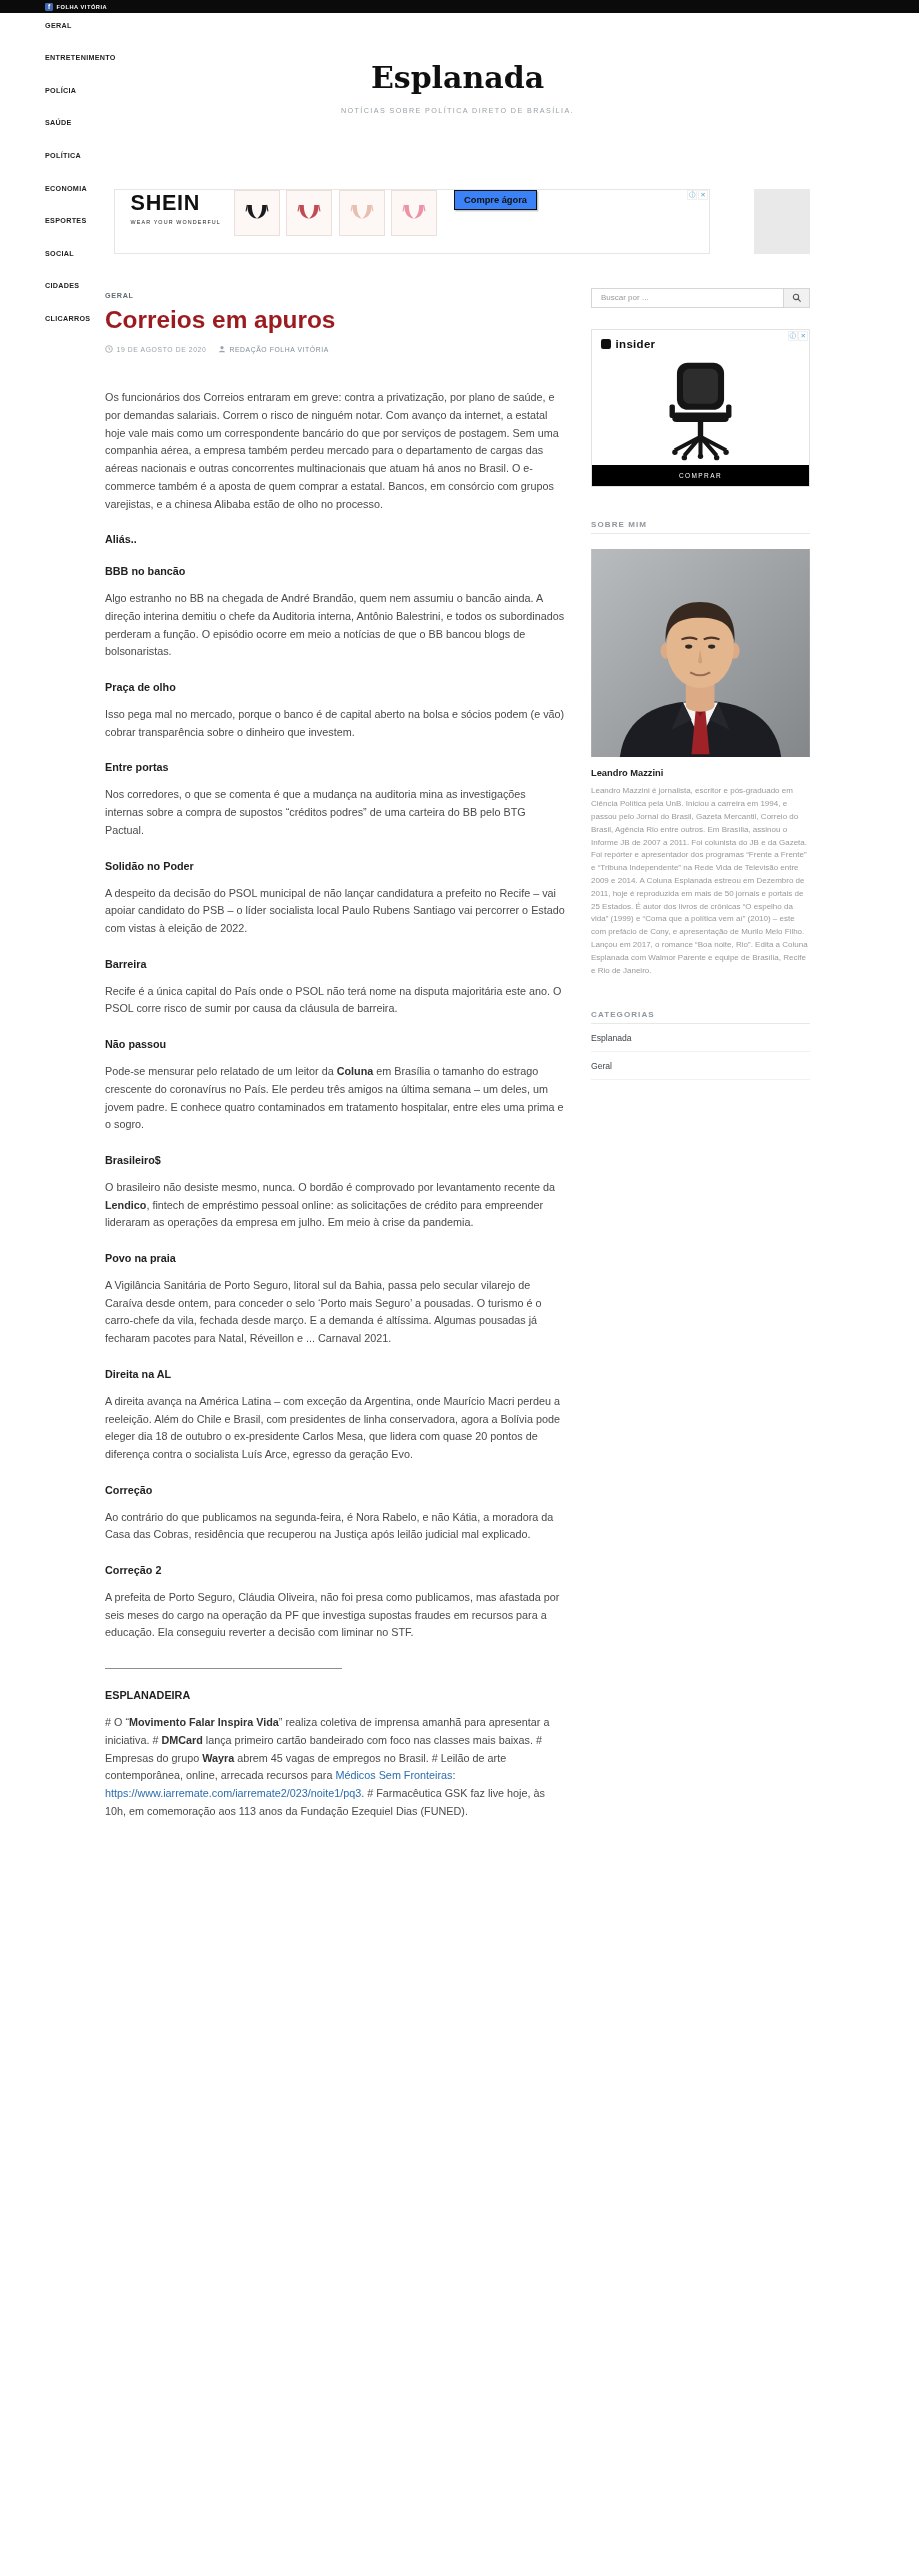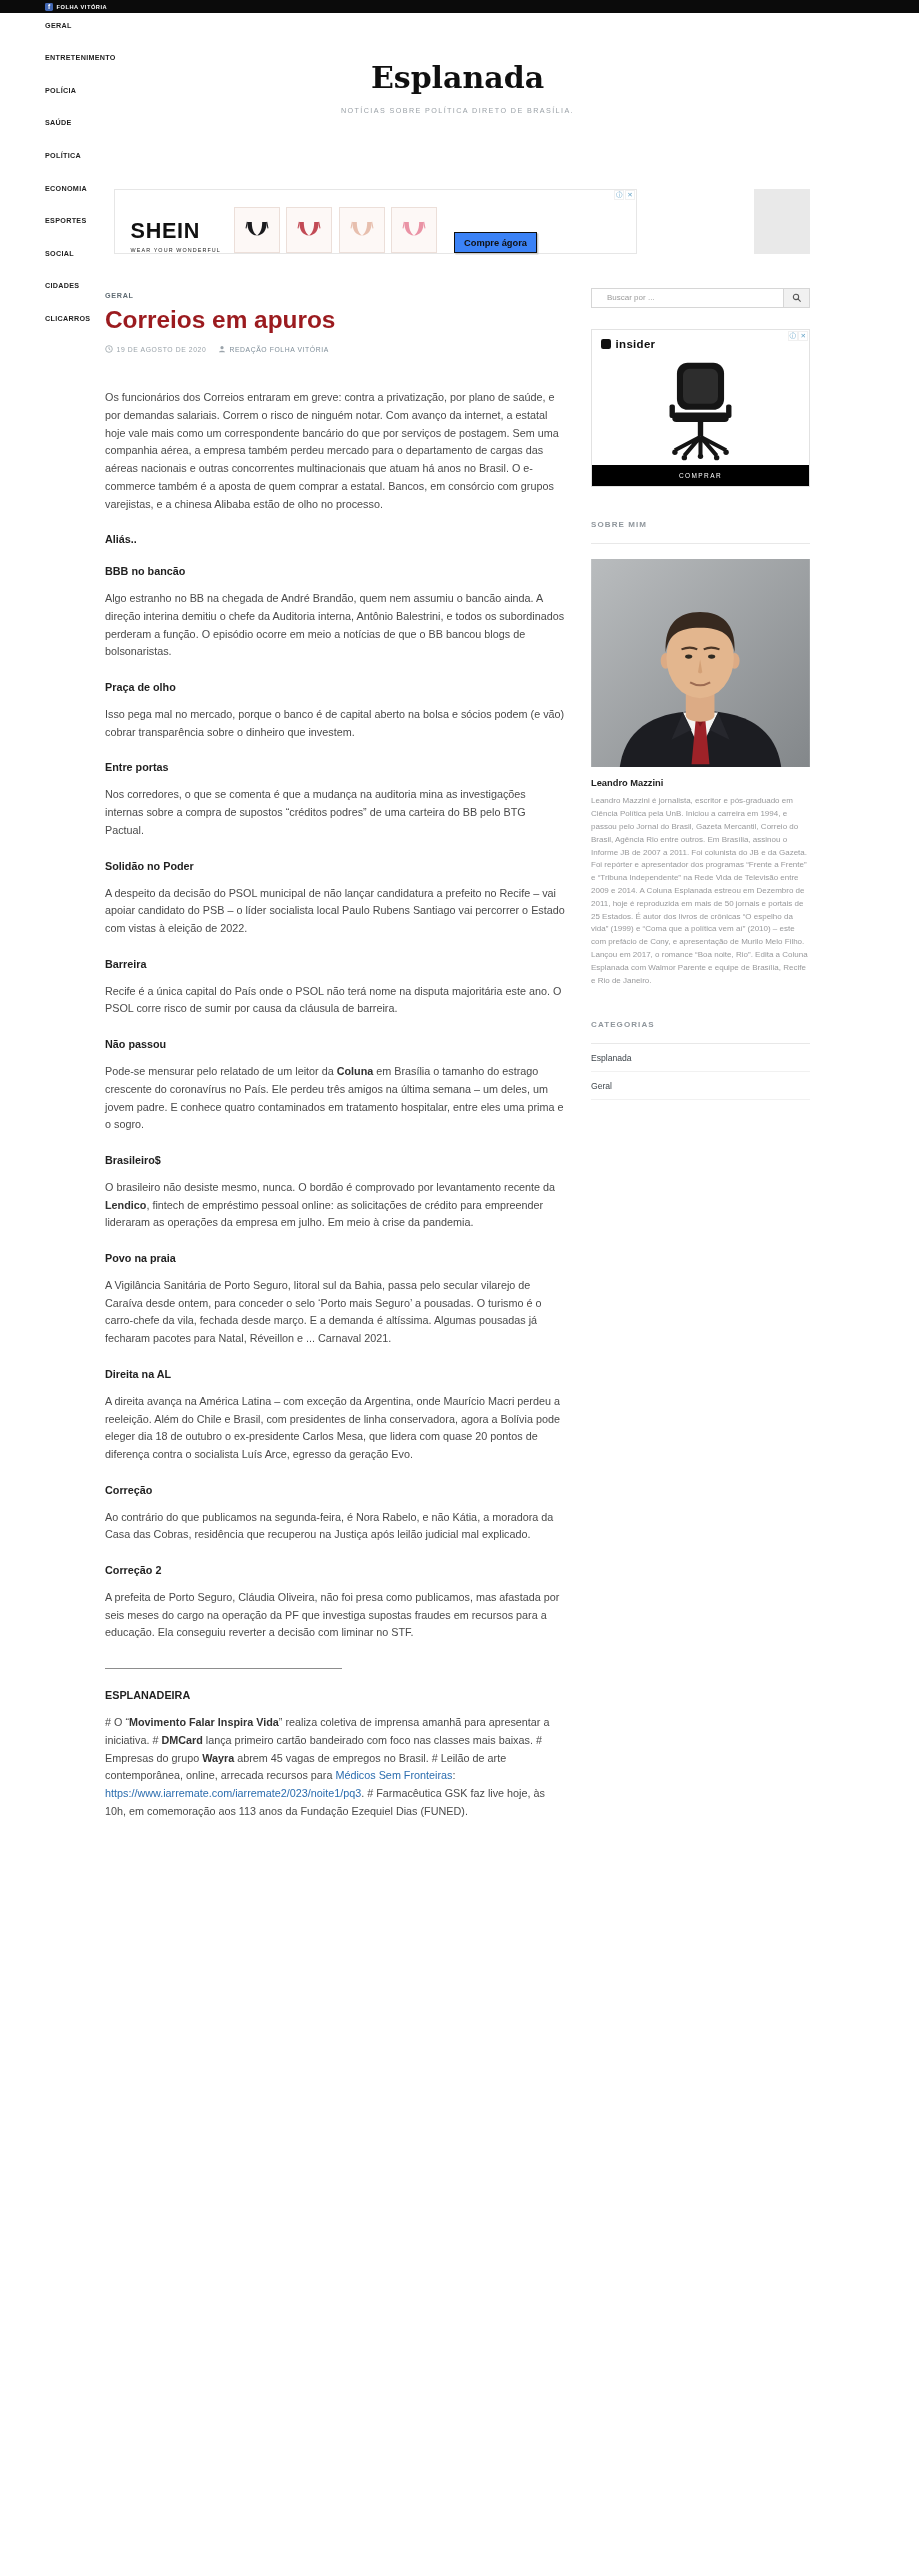--- a/index.html
+++ b/index.html
@@ -18,21 +18,21 @@
   
   .left-nav{position:absolute;left:45px;top:21.6px;width:83px;}
   .nav-item{font-size:7.2px;font-weight:700;color:#1e1e1e;letter-spacing:0.3px;margin-bottom:24px;cursor:pointer;line-height:8.6px;}
   
   .page{width:705px;margin-left:105px;position:relative;}
   .masthead{text-align:center;padding-top:47px;}
   .site-title{font-family:"DejaVu Serif", serif;font-size:30px;font-weight:700;color:#101010;display:inline-block;cursor:pointer;}
   .site-subtitle{margin-top:10.8px;font-size:7.2px;color:#9aa1a7;letter-spacing:1.4px;}
   
   .ad-row{margin-top:74px;display:flex;justify-content:space-between;align-items:flex-start;}
-  .leaderboard{width:523px;height:65px;border:0.7px solid #e6e6e6;background:#fff;display:flex;align-items:flex-end;position:relative;margin-left:8.6px;}
+  .leaderboard{width:596px;height:65px;border:0.7px solid #e6e6e6;background:#fff;display:flex;align-items:flex-start;position:relative;margin-left:8.6px;}
   .shein-logo-block{padding:0 13px 0 16px;}
   .shein-name{font-size:21.6px;font-weight:800;letter-spacing:0.7px;color:#111;}
   .shein-tagline{font-size:5.4px;letter-spacing:1.1px;color:#222;margin-top:2.9px;}
   .product-tiles{display:flex;gap:6.5px;}
   .tile{width:46px;height:46px;border:0.7px solid #ecdfd9;background:#fdf8f6;display:flex;align-items:center;justify-content:center;cursor:pointer;}
   .cta-button{margin-left:17px;border:1.4px solid #101010;background:#3b82f6;padding:4.3px 8.6px;font-size:9.3px;font-weight:700;color:#101010;box-shadow:1.4px 1.4px 0 #c9c9c9;cursor:pointer;white-space:nowrap;}
   .ad-badges{position:absolute;top:0.7px;right:0.7px;display:flex;gap:0.7px;}
   .ad-badge{width:10px;height:10px;background:#fff;border:0.7px solid #f0f0f0;color:#5f9fc4;font-size:6.5px;line-height:8.6px;text-align:center;cursor:pointer;}
   .ad-placeholder{width:56px;height:65px;background:#e9e9e9;}
   
@@ -47,31 +47,31 @@
   .meta.author{color:#7e8d98;cursor:pointer;}
   .post-body{margin-top:36px;}
   .post-body p{font-size:10.8px;line-height:1.64;color:#4a4a4a;margin:0 0 17px;}
   .sec-heading{font-size:10.8px;font-weight:700;color:#1f1f1f;margin:20px 0 13px;}
   .divider{border-top:0.7px solid #8d8d8d;width:237px;margin:26px 0 7.2px;}
   .inline-link{color:var(--link-blue);text-decoration:none;cursor:pointer;}
   .b{font-weight:700;color:#333;}
   .i{}
   
   .search-row{display:flex;}
-  .search-input{flex:1;height:20px;border:0.7px solid #d6d6d6;padding:0 15px;font-size:8px;color:#666;background:#fff;outline:none;}
+  .search-input{flex:1;height:20px;border:0.7px solid #d6d6d6;padding:0 9px;font-size:8px;color:#666;background:#fff;outline:none;}
   .search-input::placeholder{color:#9a9a9a;}
   .search-button{width:26px;height:20px;border:0.7px solid #d6d6d6;border-left:none;background:#f1f1f1;display:flex;align-items:center;justify-content:center;cursor:pointer;}
   .insider-ad{margin-top:21.6px;border:0.7px solid #e2e2e2;position:relative;background:#fff;}
   .insider-head{display:flex;align-items:center;gap:5px;padding:7.2px 8.6px;}
   .insider-mark{width:10px;height:10px;background:#101010;border-radius:2.2px;}
   .insider-name{font-size:11.5px;font-weight:700;color:#101010;letter-spacing:0.3px;}
   .insider-img{height:108px;display:flex;align-items:center;justify-content:center;}
   .insider-cta{height:21.6px;background:var(--cta-black);color:#fff;font-size:6.5px;letter-spacing:1.4px;display:flex;align-items:center;justify-content:center;cursor:pointer;}
   .widget{margin-top:33px;}
-  .widget-title{font-size:8px;font-weight:700;color:#8f969c;letter-spacing:1.1px;padding-bottom:14px;border-bottom:0.7px solid #e8e8e8;}
+  .widget-title{font-size:8px;font-weight:700;color:#8f969c;letter-spacing:1.1px;padding-bottom:4px;border-bottom:0.7px solid #e8e8e8;}
   .portrait{display:block;margin-top:14.4px;}
   .author-name{font-size:9.3px;font-weight:700;color:#222;margin-top:11.5px;}
   .bio{font-size:8px;line-height:1.6;color:#98999b;margin-top:7.2px;}
   .cat-item{font-size:8.6px;color:#3f464c;padding:8.6px 0 8px;border-bottom:0.7px solid #f1f1f1;cursor:pointer;}
 </style>
 </head>
 <body>
 
 <div class="topbar">
   <span class="fb-badge">f</span>

